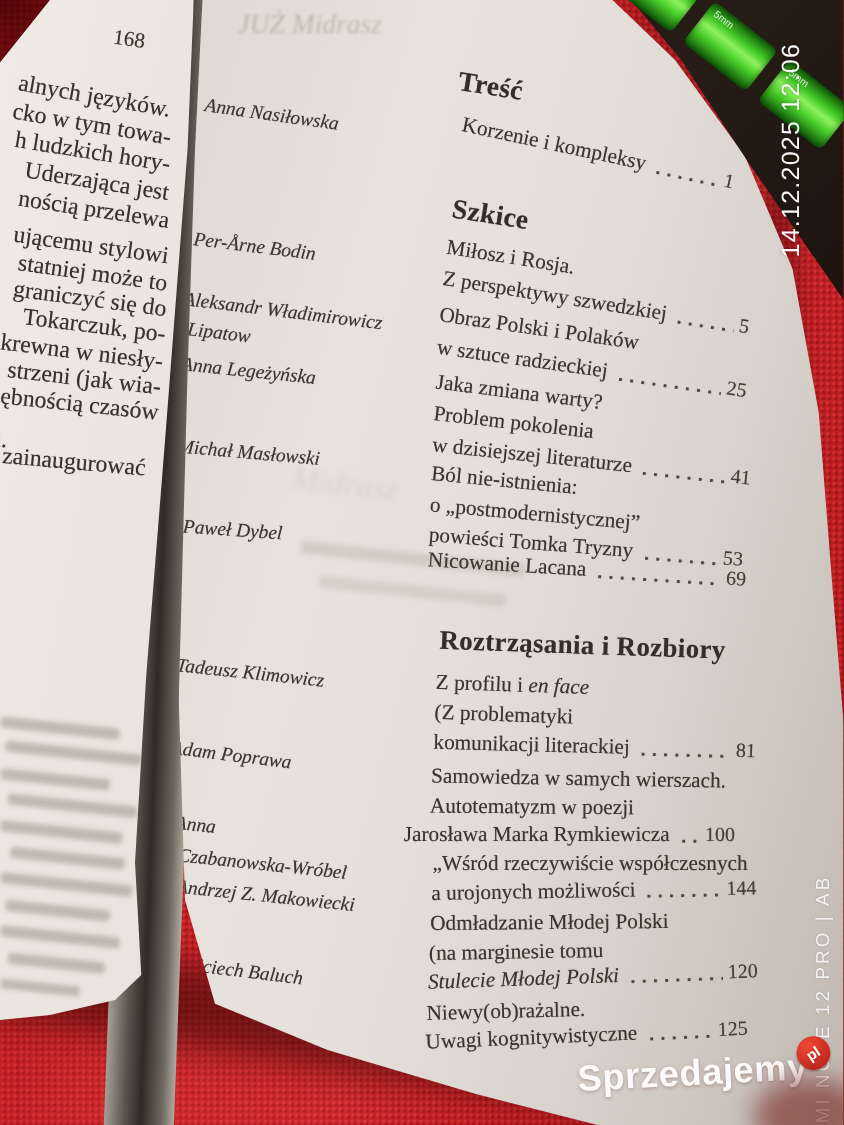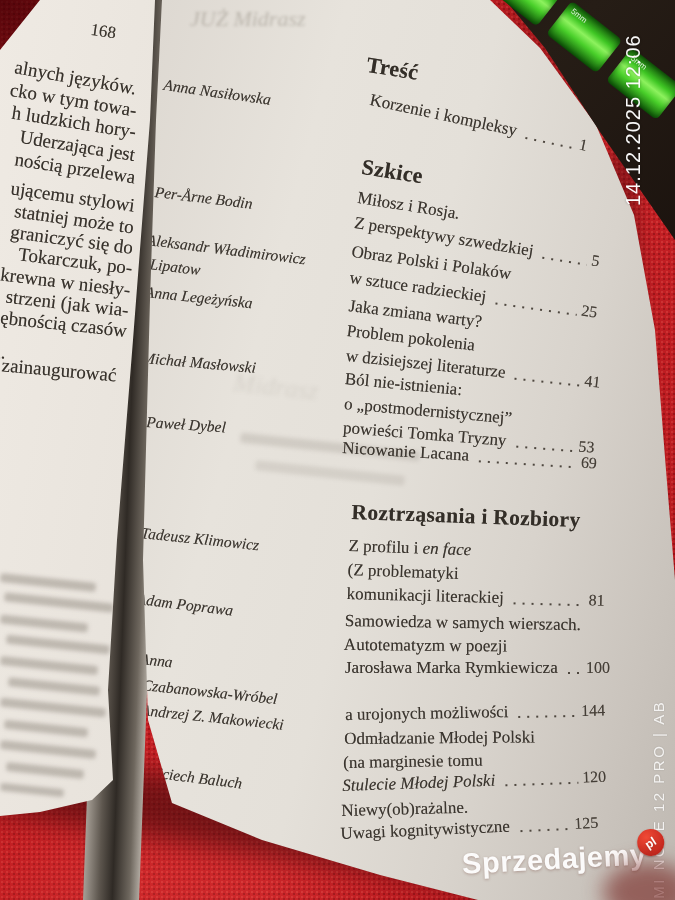--- a/index.html
+++ b/index.html
@@ -200,26 +200,27 @@
     </div>
     <div class="line ti" style="left:348px;top:560px;transform:rotate(2deg)">(Z problematyki</div>
     <div class="line row ti" style="left:347px;top:584px;width:258px;transform:rotate(1.5deg)">
       <span class="t">komunikacji literackiej</span>
       <span class="dots"></span>
       <span class="pg">81</span>
     </div>
 
     <div class="line ti" style="left:345px;top:611px;transform:rotate(1deg)">Samowiedza w samych wierszach.</div>
     <div class="line ti" style="left:344px;top:635px;transform:rotate(0.5deg)">Autotematyzm w poezji</div>
-    <div class="line row ti" style="left:345px;top:658px;width:265px;transform:rotate(0deg)">
+    <div class="line row ti" style="left:323px;top:658px;width:265px;transform:rotate(0deg)">
       <span class="t">Jarosława Marka Rymkiewicza</span>
       <span class="dots"></span>
       <span class="pg">100</span>
     </div>
 
+    <div class="line ti" style="left:346px;top:681px;transform:rotate(0deg)">„Wśród rzeczywiście współczesnych</div>
     <div class="line row ti" style="left:345px;top:705px;width:260px;transform:rotate(-1deg)">
       <span class="t">a urojonych możliwości</span>
       <span class="dots"></span>
       <span class="pg">144</span>
     </div>
 
     <div class="line ti" style="left:344px;top:729px;transform:rotate(-0.5deg)">Odmładzanie Młodej Polski</div>
     <div class="line ti" style="left:343px;top:753px;transform:rotate(-1deg)">(na marginesie tomu</div>
     <div class="line row ti" style="left:342px;top:776px;width:264px;transform:rotate(-2deg)">
       <span class="t it">Stulecie Młodej Polski</span>

